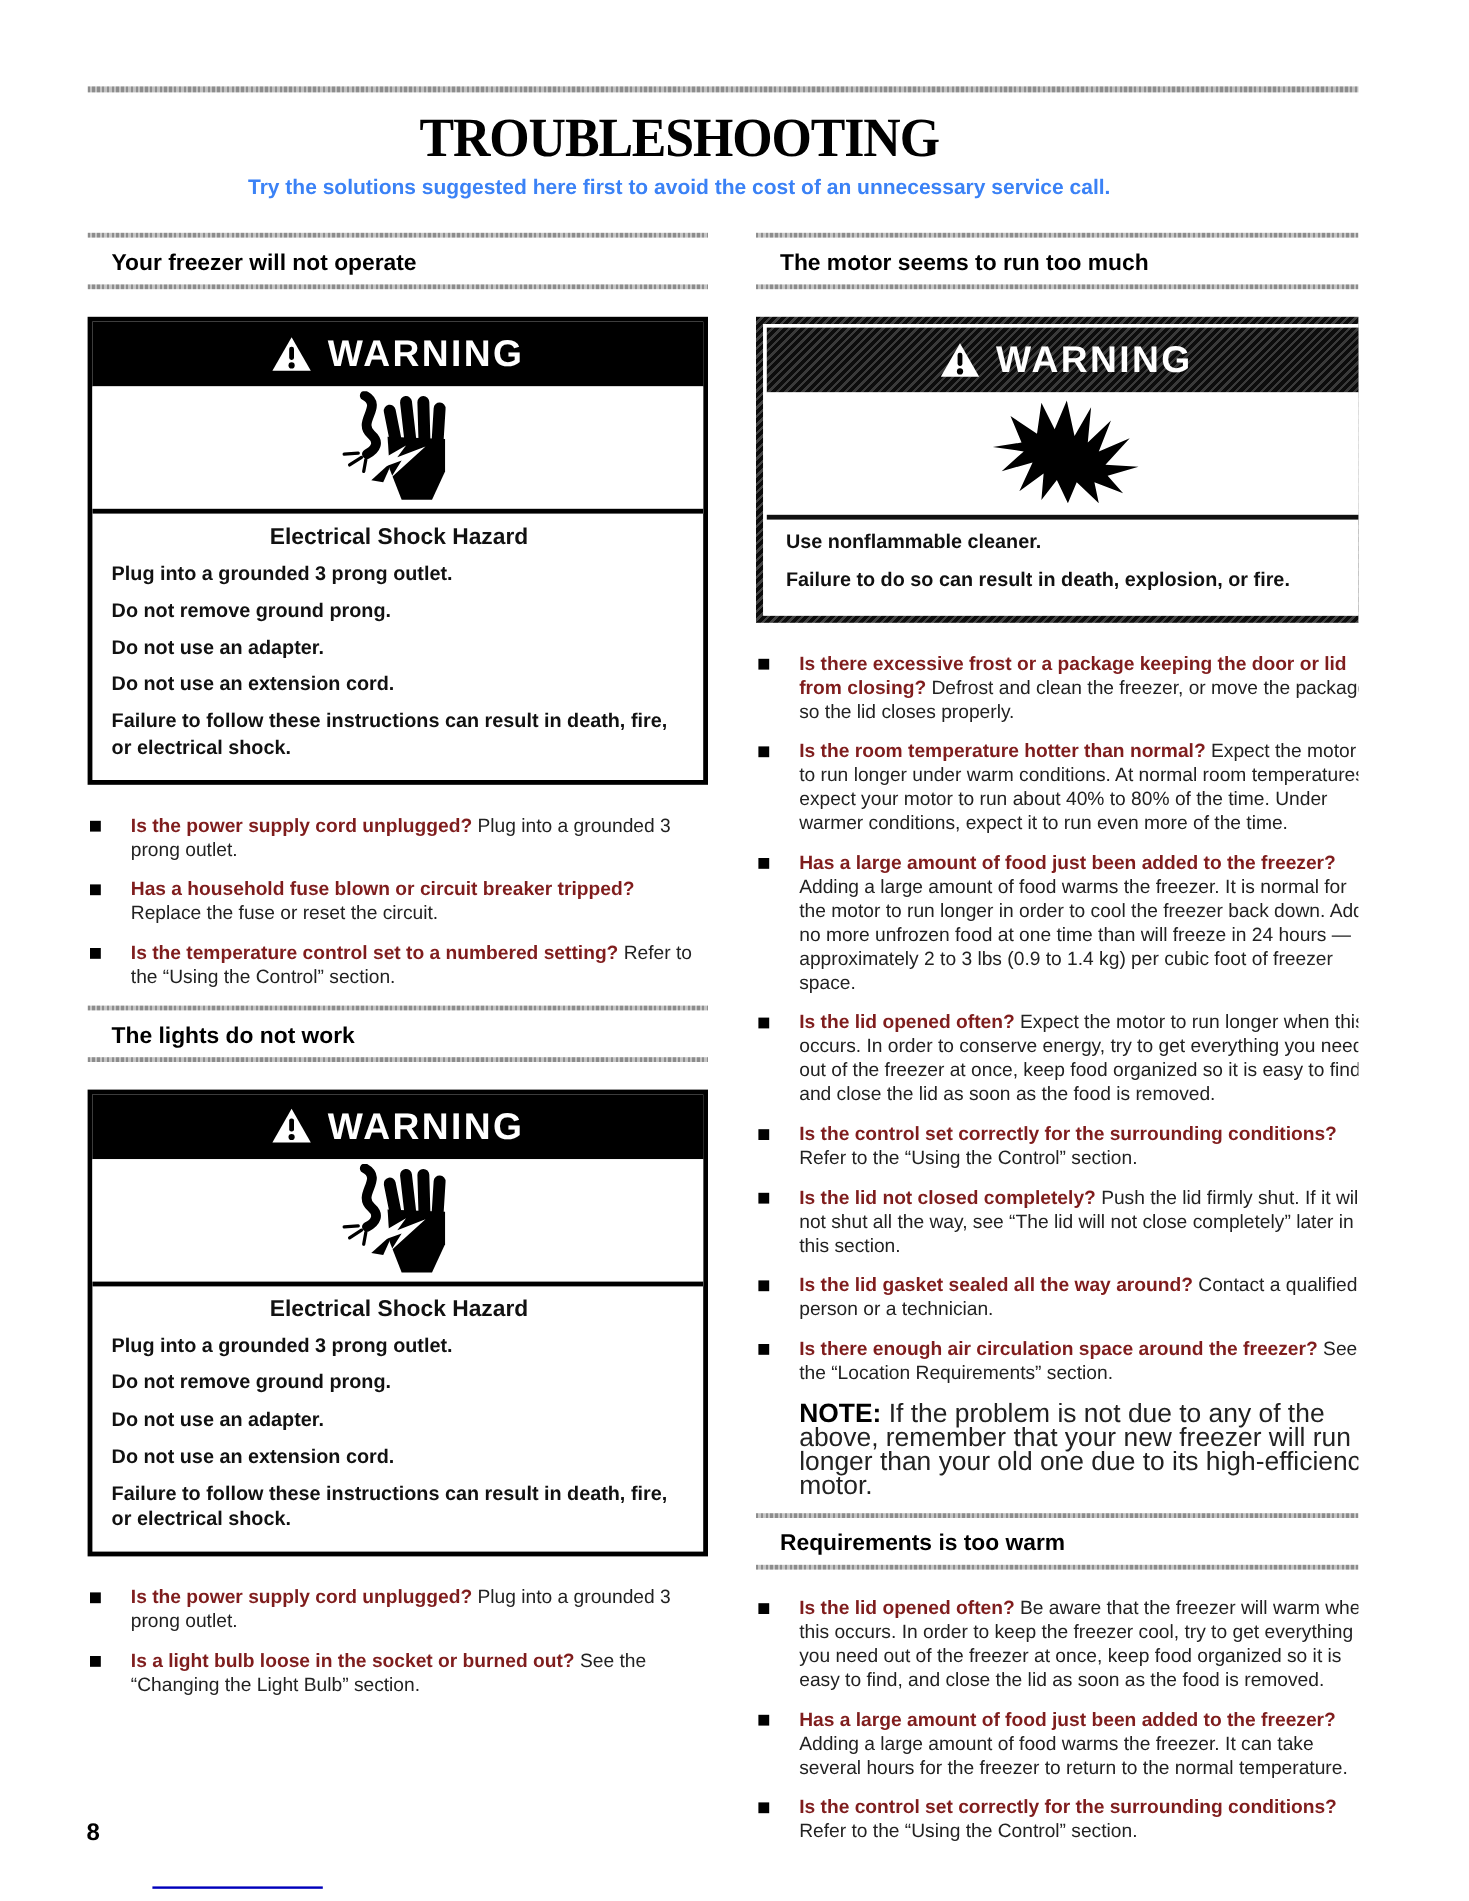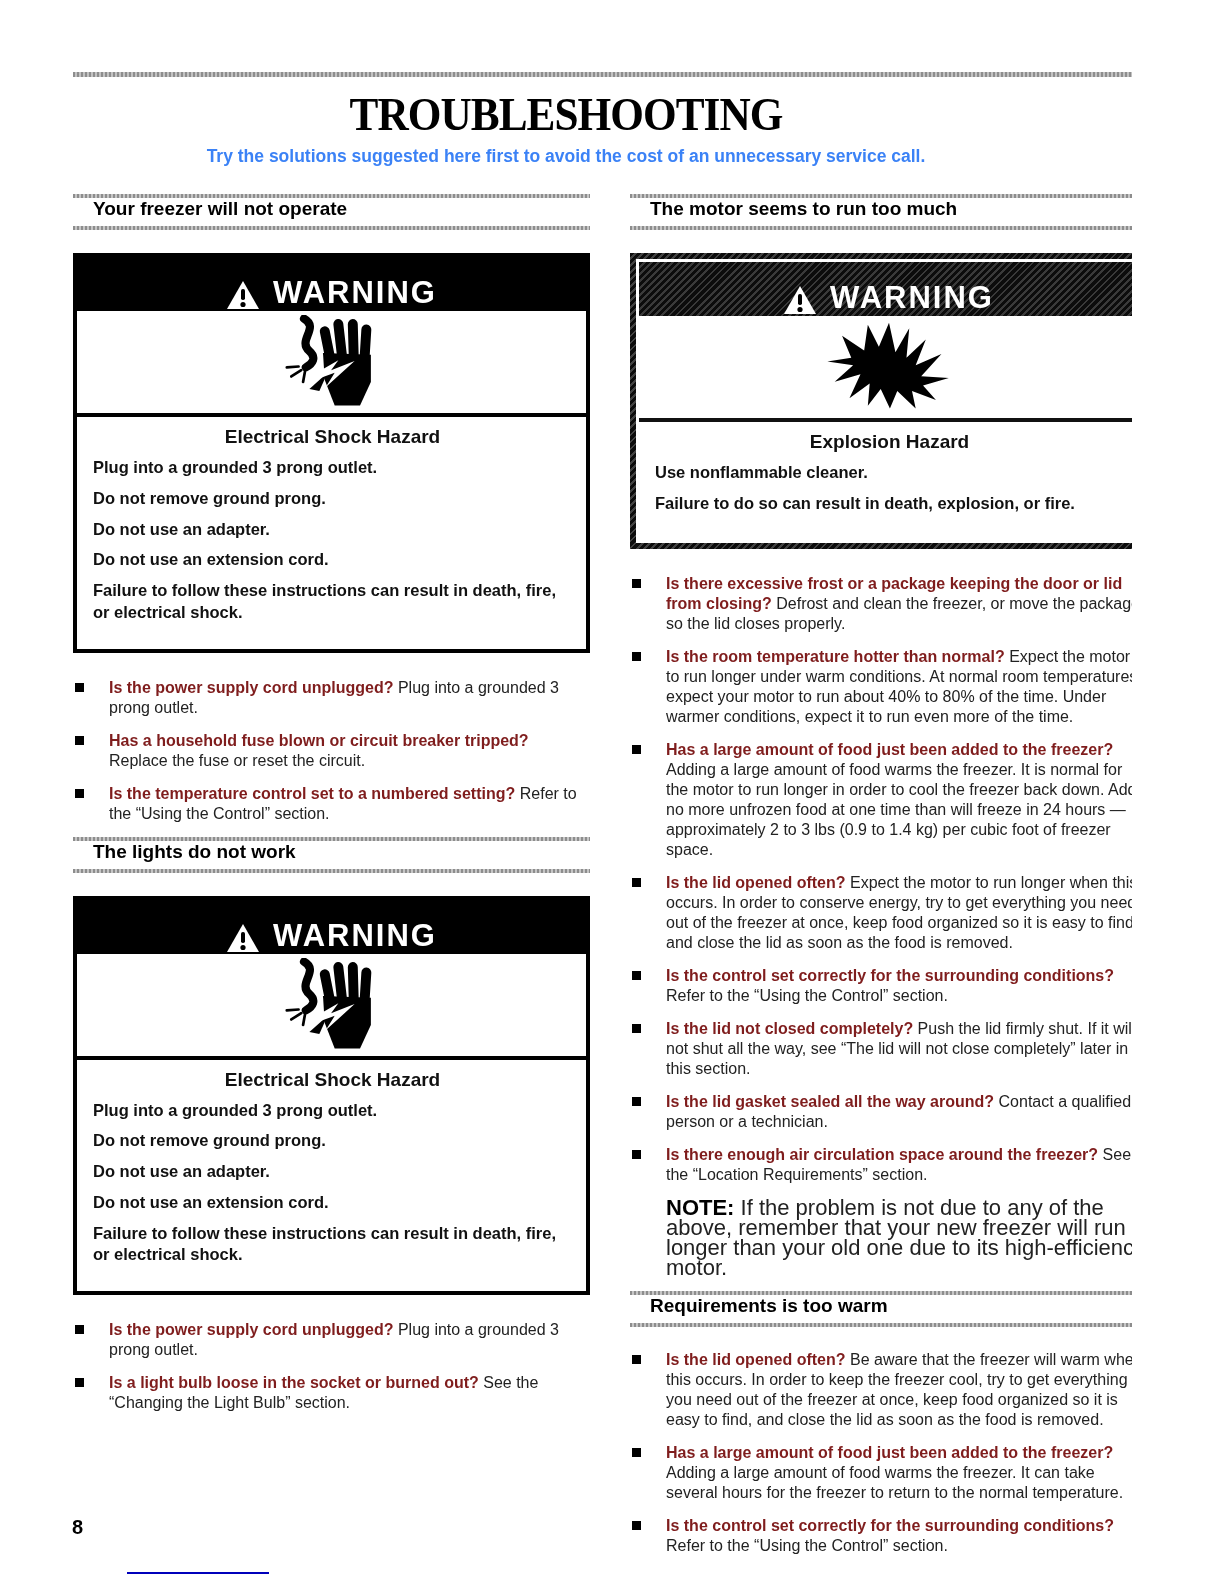--- a/index.html
+++ b/index.html
@@ -34,35 +34,35 @@
   }
   .col { width:517px; }
 
   
   .sect-head { margin-bottom:23px; }
   .sect-head .rule {
     height:4px;
     background:repeating-linear-gradient(90deg,#8d8d8d 0 2px,#c6c6c6 2px 4px);
   }
   .sect-head .txt {
-    padding:0 0 6px 20px; font-weight:bold; font-size:19px; color:#000;
+    padding:11px 0 6px 20px; font-weight:bold; font-size:19px; color:#000;
   }
 
   
   .warnbox { border:4px solid #000; background:#fff; margin-bottom:25px; }
   .warnhead {
     background:#000; color:#fff; height:54px;
-    display:flex; align-items:flex-end; justify-content:center; gap:13px;
+    display:flex; align-items:center; justify-content:center; gap:13px;
     font-weight:bold; font-size:31px; letter-spacing:2px;
   }
   .iconarea {
     background:#fff; height:106px; border-bottom:4px solid #000;
     display:flex; align-items:center; justify-content:center;
   }
-  .warnbody { padding:9px 14px 23px 16px; }
+  .warnbody { padding:9px 14px 13px 16px; }
   .hazard-title { text-align:center; font-weight:bold; font-size:19px; margin-bottom:9px; color:#111; }
   .warnline { font-weight:bold; font-size:16.5px; line-height:1.32; margin-bottom:9px; color:#111; }
   .warnline:last-child { margin-bottom:2px; }
 
   
   .hatch-wrap {
     background:repeating-linear-gradient(135deg,#0c0c0c 0 3px,#424242 3px 5px);
     padding:6px; margin-bottom:25px;
   }
   .hatch-wrap .warnbox { border:3px solid #fff; margin-bottom:0; }
@@ -231,21 +231,20 @@
             <span>WARNING</span>
           </div>
           <div class="iconarea">
             <span>
               <svg width="140" height="92" viewBox="0 0 150 100">
                 <path d="M75,2 L82,34 L97,8 L94,40 L115,20 L104,48 L132,36 L110,60 L140,62 L112,70 L126,86 L100,76 L104,95 L84,76 L76,95 L66,74 L52,92 L54,68 L32,84 L44,58 L16,66 L36,48 L8,44 L34,40 L24,16 L48,32 L52,4 L64,28 Z" fill="#000"></path>
               </svg>
             </span>
           </div>
           <div class="warnbody">
-            <div class="hazard-title">Explosion Hazard</div>
             <div class="warnline">Use nonflammable cleaner.</div>
             <div class="warnline">Failure to do so can result in death, explosion, or fire.</div>
           </div>
         </div>
       </div>
 
       <div class="bullets">
         <div class="bullet">
           <span class="sq"></span>
           <div class="btxt"><b>Is there excessive frost or a package keeping the door or lid from closing?</b> <span>Defrost and clean the freezer, or move the package so the lid closes properly.</span></div>

